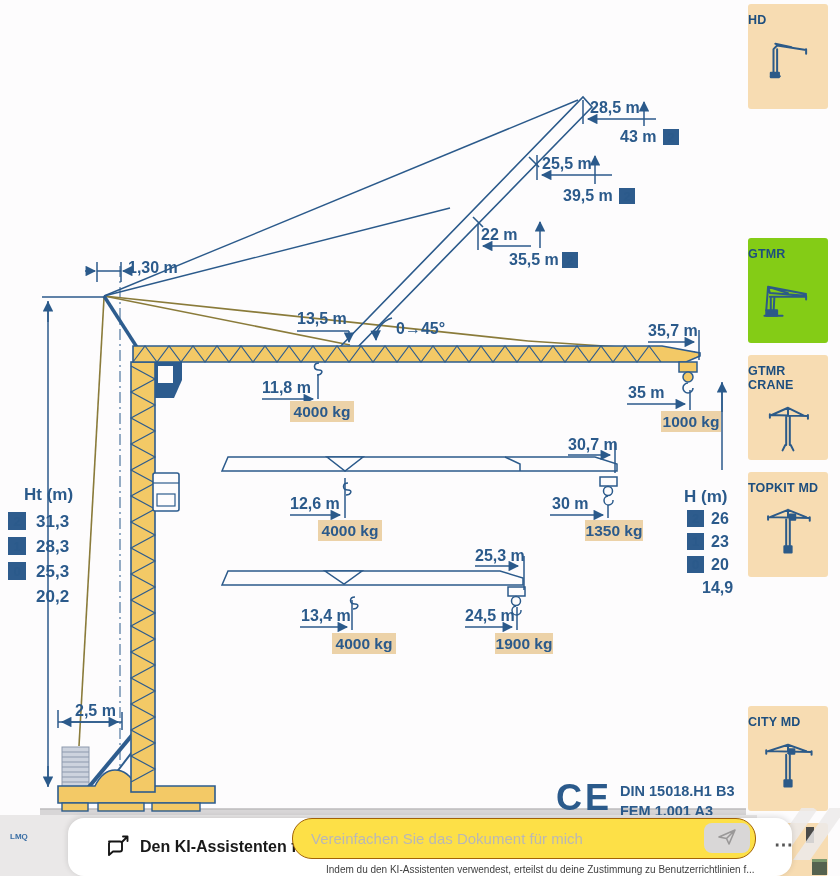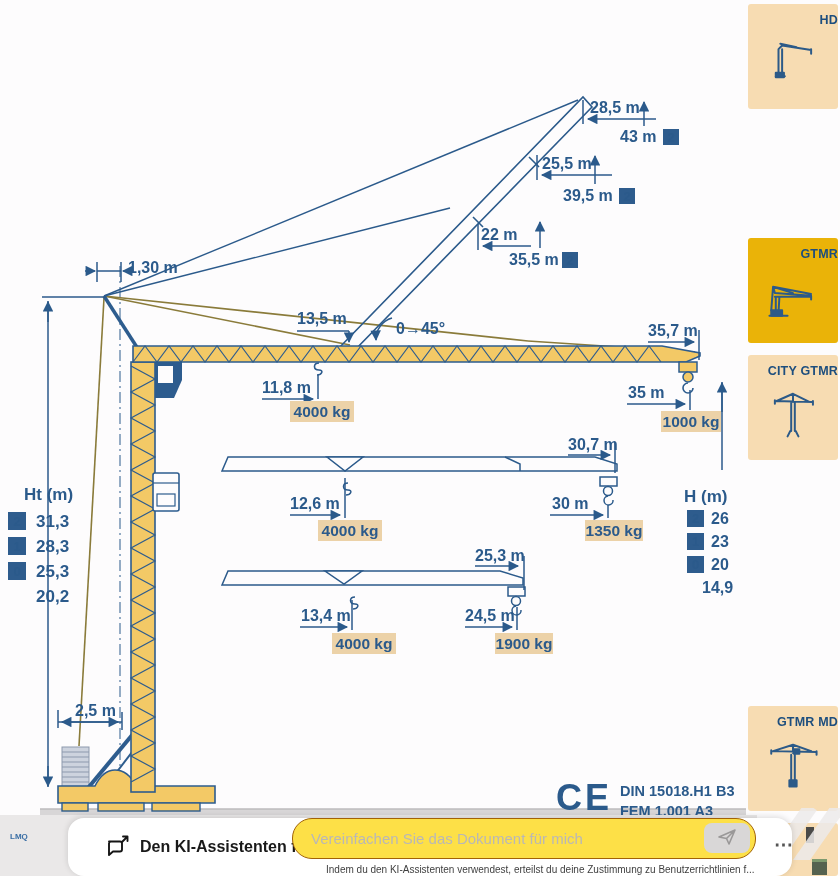--- a/index.html
+++ b/index.html
@@ -10,23 +10,23 @@
   .diagram text{font-family:"Liberation Sans",sans-serif;fill:#2b5a8b;font-weight:bold;}
   .dim{font-size:16px;}
   .tbl{font-size:17px;}
   .tbls{font-size:16px;}
   .std{font-size:14.5px;}
   .ce{font-size:36px;letter-spacing:3px;}
   .kg{font-size:15.5px;}
   .badge-t{font-size:13px;fill:#fff;text-anchor:middle;}
   
   .sidebar{position:absolute;left:748px;top:0;width:92px;height:876px;}
-  .card{position:absolute;left:0;width:90px;height:105px;background:#f7dcb2;
-        border-radius:3px;text-align:right;cursor:pointer;}
-  .card.sel{background:#eab308;}
+  .card{position:absolute;left:0;width:80px;height:105px;background:#f7dcb2;
+        border-radius:3px;text-align:left;cursor:pointer;}
+  .card.sel{background:#84cc16;}
   .card .lbl{display:block;padding-top:9px;font-size:12.5px;font-weight:bold;
              color:#1d4e7e;letter-spacing:.2px;}
   .card svg{display:block;margin:4px auto 0;}
   .corner-mark{position:absolute;left:64px;top:859px;width:15px;height:13px;
                background:#55624f;border-top:3px solid #7d9a6e;}
   .card-glyph{position:absolute;left:58px;top:4px;width:8px;height:16px;background:#4a4a48;}
   
   .backdrop{position:absolute;left:0;top:815px;width:757px;height:61px;background:#eae8e8;}
   .lmq{position:absolute;left:10px;top:832px;font-size:8px;font-weight:bold;color:#3a6ea5;}
   .watermark{position:absolute;left:778px;top:808px;width:62px;height:52px;overflow:hidden;z-index:4;pointer-events:none;}
@@ -305,30 +305,38 @@
 
     <div class="card sel" style="top:238px">
       <span class="lbl">GTMR</span>
       <svg width="58" height="58" viewBox="0 0 64 64" fill="none" stroke="#2c5a88" stroke-width="2.2" stroke-linecap="round" stroke-linejoin="round">
         <path d="M10,24 L32,31 M10,24 L52,32 M10,24 L12,31 M12,31 L52,34 M12,35 L52,35 M52,34 L52,38 M13,35 L13,53 M17,35 L16,53 M10,24 L8,50 M6,56 L26,56"></path>
         <rect x="8" y="50" width="12" height="6" fill="#2c5a88"></rect>
       </svg>
     </div>
 
     <div class="card" style="top:355px">
-      <span class="lbl">CITY GTMR</span>
+      <span class="lbl">GTMR CRANE</span>
       <svg width="58" height="58" viewBox="0 0 64 64" fill="none" stroke="#2c5a88" stroke-width="2.2" stroke-linecap="round" stroke-linejoin="round">
         <path d="M30,22 L30,54 M34,22 L34,54 M32,13 L32,22 M32,13 L14,21 M32,13 L50,22 M12,21 L54,22 M12,20 L12,24 M54,21 L54,25 M29,54 L26,60 M35,54 L38,60"></path>
       </svg>
     </div>
 
+    <div class="card" style="top:472px">
+      <span class="lbl">TOPKIT MD</span>
+      <svg width="58" height="58" viewBox="0 0 64 64" fill="none" stroke="#2c5a88" stroke-width="2.2" stroke-linecap="round" stroke-linejoin="round">
+        <path d="M30,22 L30,52 M34,22 L34,52 M32,12 L32,20 M32,12 L12,20 M32,12 L52,20 M10,20 L56,21 M10,19 L10,23 M56,20 L56,24"></path>
+        <rect x="34" y="17" width="6" height="6" fill="#2c5a88"></rect>
+        <rect x="28" y="52" width="8" height="7" fill="#2c5a88"></rect>
+      </svg>
+    </div>
 
 
     <div class="card" style="top:706px">
-      <span class="lbl">GTMR MD</span>
+      <span class="lbl">CITY MD</span>
       <svg width="58" height="58" viewBox="0 0 64 64" fill="none" stroke="#2c5a88" stroke-width="2.2" stroke-linecap="round" stroke-linejoin="round">
         <path d="M30,24 L30,52 M34,24 L34,52 M32,13 L32,22 M32,13 L10,20 M32,13 L52,20 M8,20 L58,21 M8,19 L8,23 M58,20 L58,24"></path>
         <rect x="33" y="18" width="6" height="5" fill="#2c5a88"></rect>
         <rect x="28" y="52" width="8" height="7" fill="#2c5a88"></rect>
       </svg>
     </div>
 
     <div class="card" style="top:823px;height:53px">
       <span class="card-glyph"></span>
     </div>

